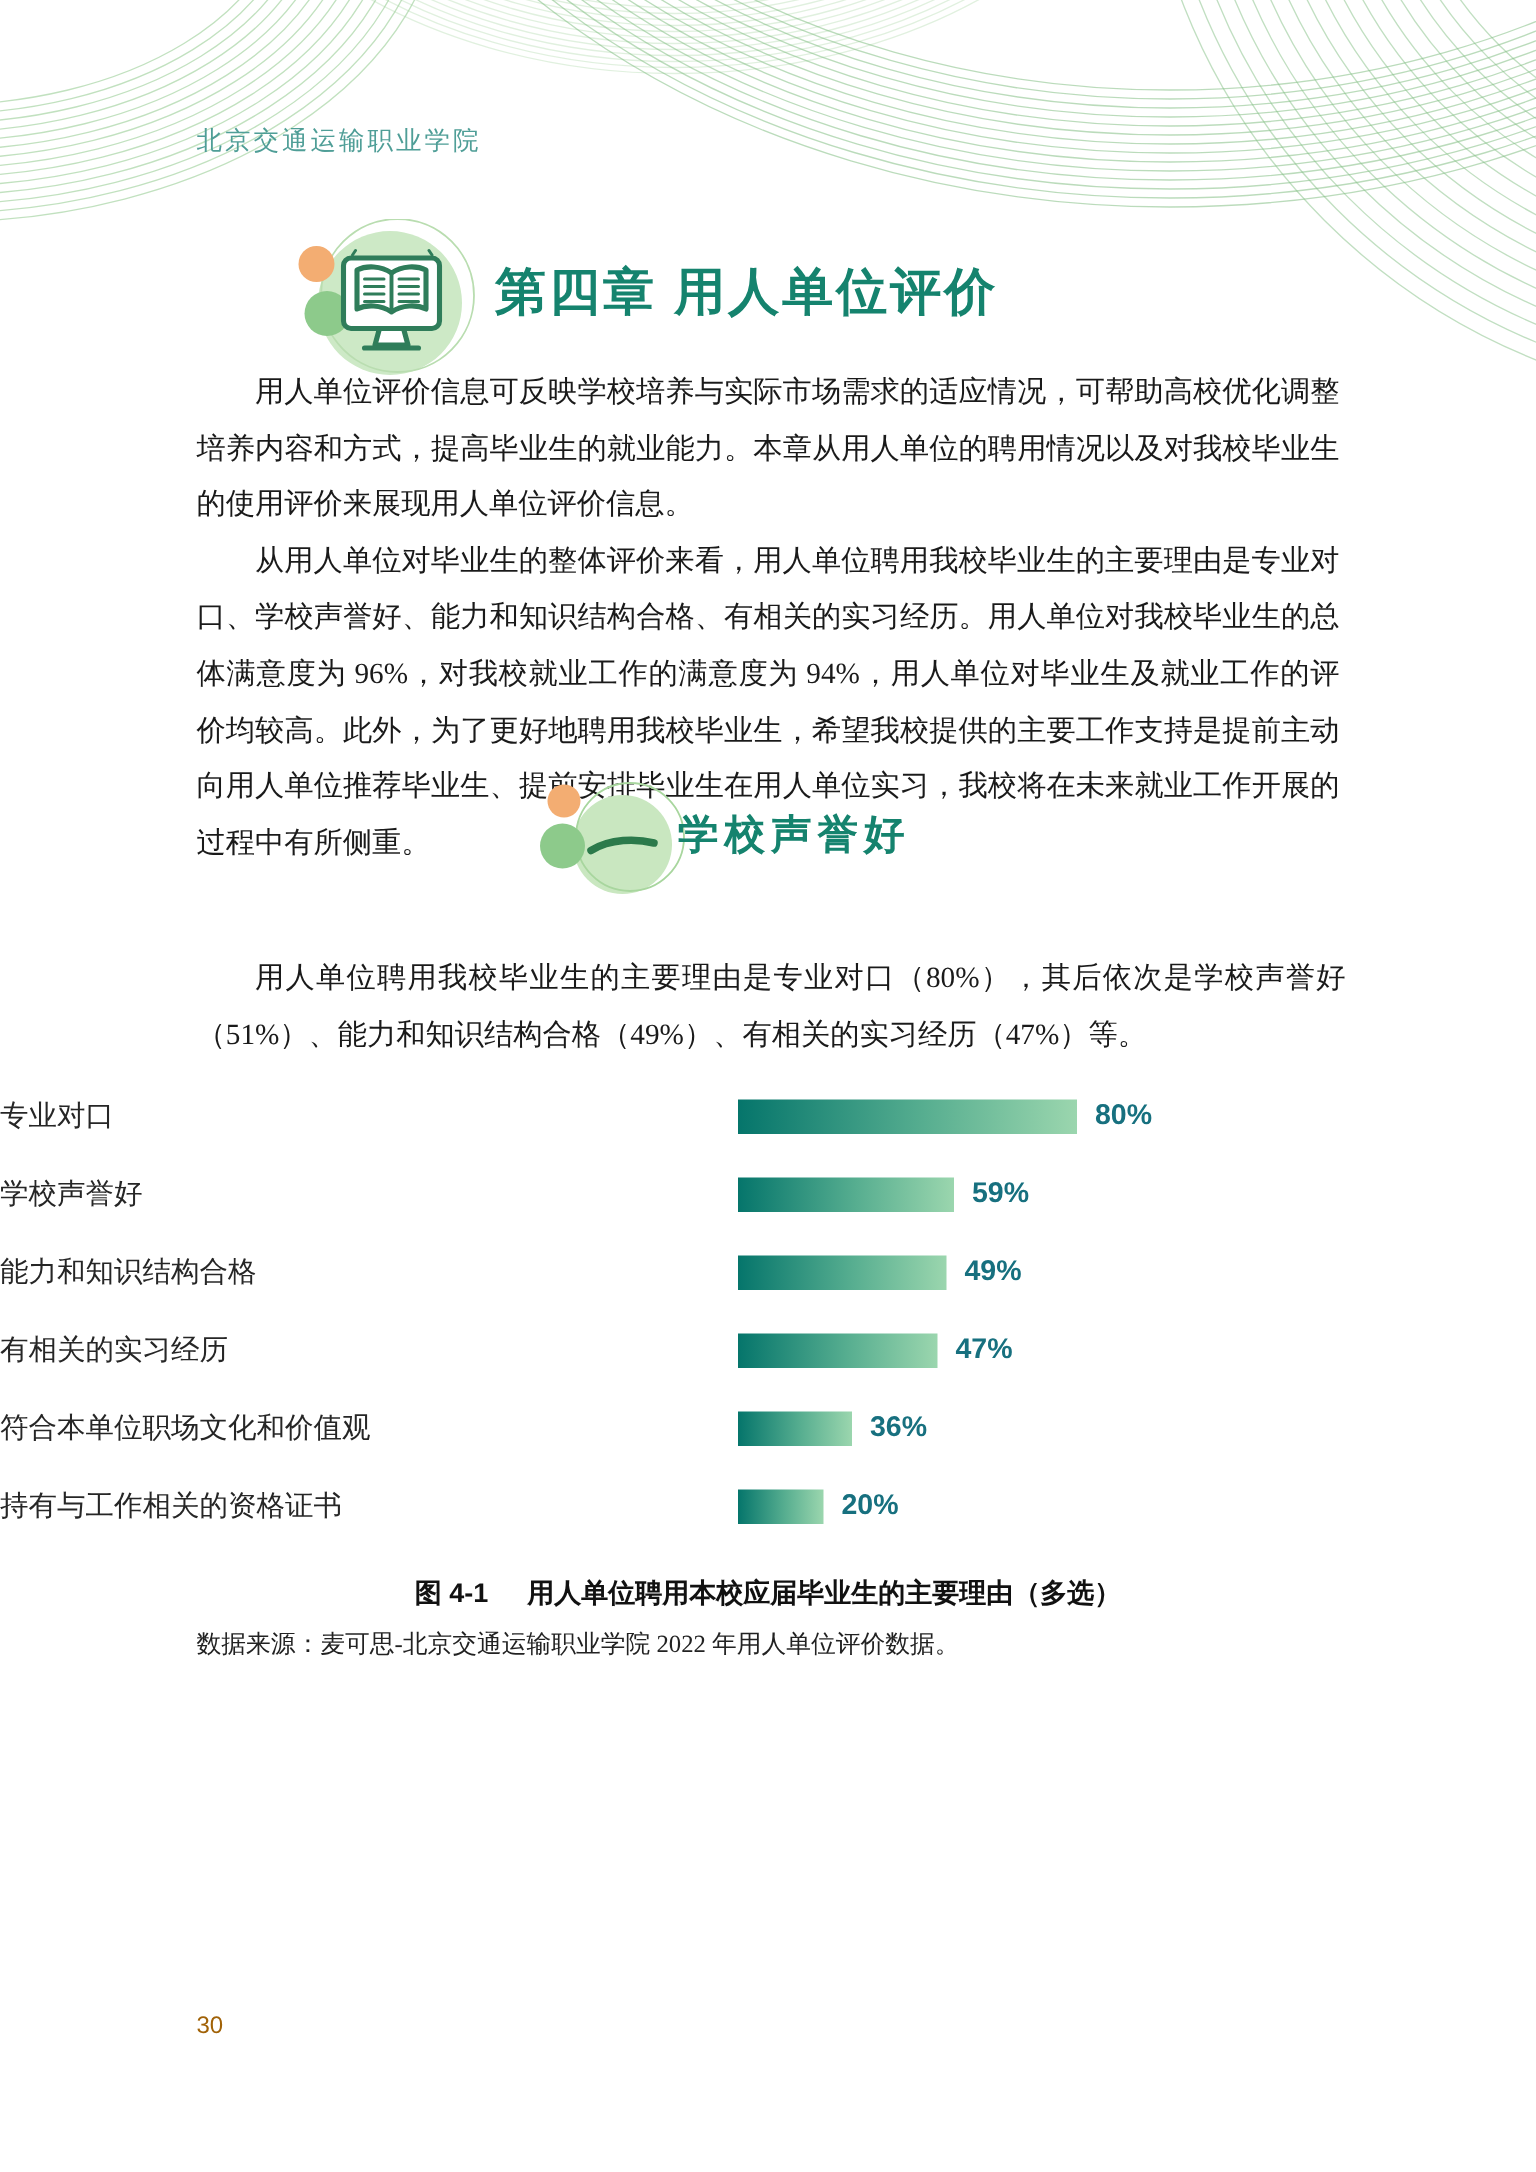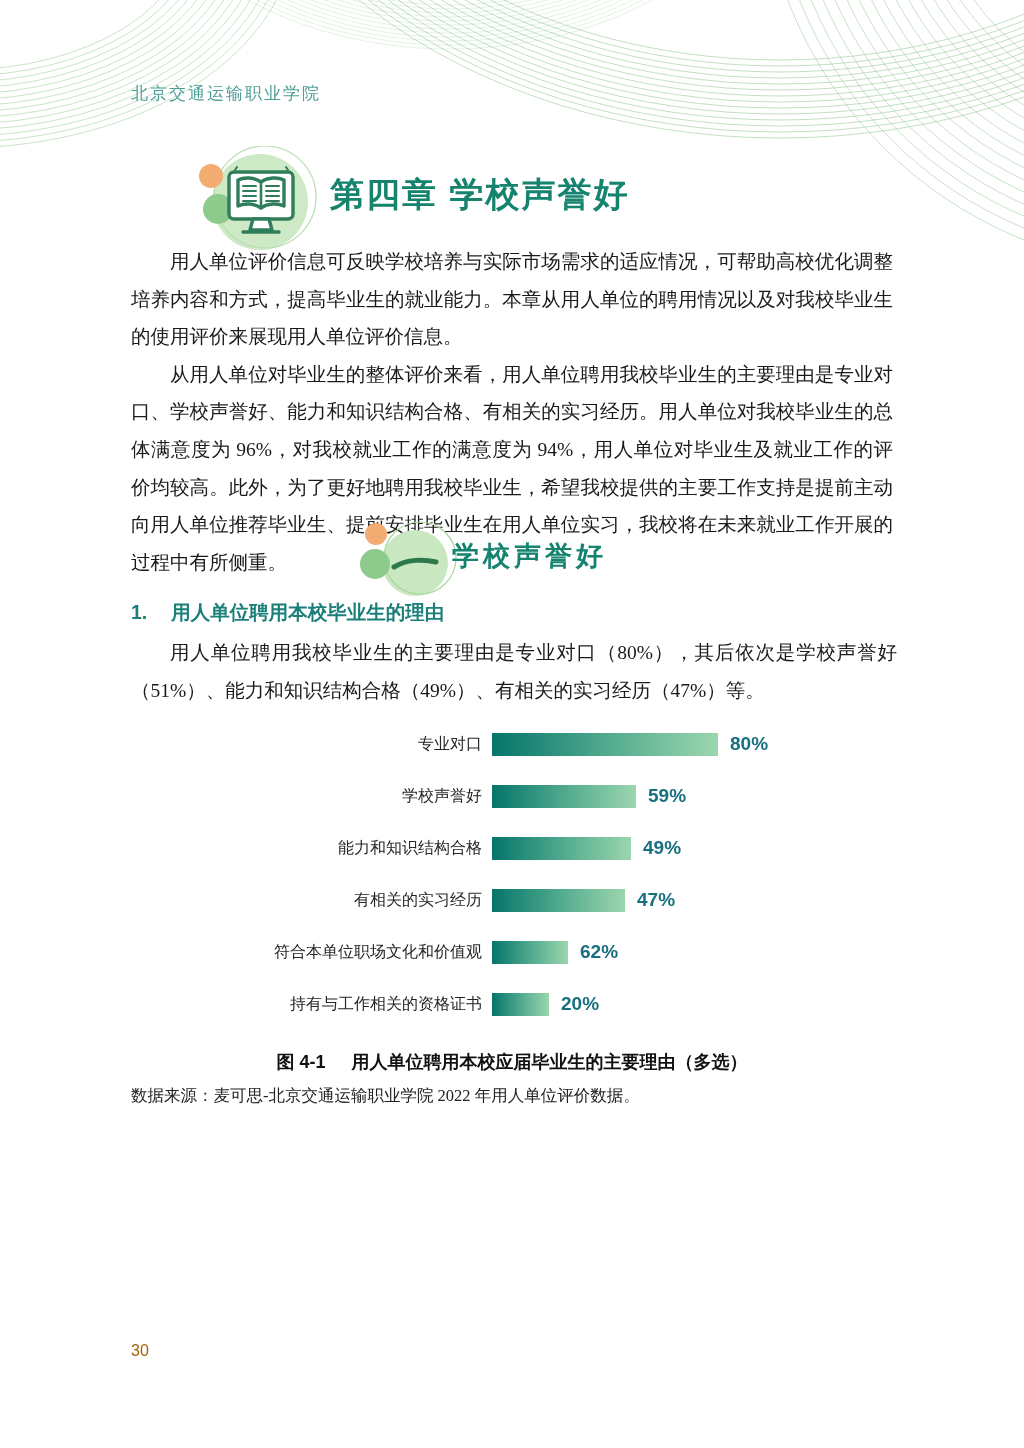--- a/index.html
+++ b/index.html
@@ -57,22 +57,22 @@
   .subsection-body{
     position:absolute;left:131px;top:634px;width:766px;
     font-size:19.5px;line-height:38px;text-align:justify;
     color:#1a1a1a;text-indent:2em;margin:0;
   }
 
   
   .chart{position:absolute;left:0;top:718px;width:1024px;}
   .chart-row{display:flex;align-items:center;height:52px;}
   .chart-label{
-    width:482px;text-align:right;
-    font-size:16px;color:#262626;
+    width:482px;text-align:left;
+    font-size:19px;color:#262626;
     font-family:"Liberation Serif", serif;
   }
   .chart-bar{
     margin-left:10px;height:23px;
     background:linear-gradient(90deg,#05756B 0%,#57AE90 55%,#9BD6AE 100%);
   }
   .chart-value{
     margin-left:12px;
     font-family:"Liberation Sans", sans-serif;
     font-size:19px;font-weight:bold;color:#17707F;
@@ -183,40 +183,37 @@
       <path d="M65 36 C58 31 48 31 42 34 L42 60 C48 57 58 57 65 62 C72 57 82 57 88 60 L88 34 C82 31 72 31 65 36 Z"></path>
       <path d="M65 36 V62" fill="none" stroke-width="2.6"></path>
     </g>
     <g stroke="#2F7D5A" stroke-width="2" stroke-linecap="round">
       <path d="M47 40 H60 M47 45 H60 M47 50 H60 M47 55 H60"></path>
       <path d="M70 40 H83 M70 45 H83 M70 50 H83 M70 55 H83"></path>
       <path d="M39 24 l2 -3 M92 24 l-2 -3"></path>
     </g>
   </svg>
 
-  <div class="chapter-title">第四章 学校声誉好</div>
+  <div class="chapter-title">第四章 用人单位评价</div>
 
   <div class="intro">
     <p>用人单位评价信息可反映学校培养与实际市场需求的适应情况，可帮助高校优化调整培养内容和方式，提高毕业生的就业能力。本章从用人单位的聘用情况以及对我校毕业生的使用评价来展现用人单位评价信息。</p>
     <p>从用人单位对毕业生的整体评价来看，用人单位聘用我校毕业生的主要理由是专业对口、学校声誉好、能力和知识结构合格、有相关的实习经历。用人单位对我校毕业生的总体满意度为 96%，对我校就业工作的满意度为 94%，用人单位对毕业生及就业工作的评价均较高。此外，为了更好地聘用我校毕业生，希望我校提供的主要工作支持是提前主动向用人单位推荐毕业生、提前安排毕业生在用人单位实习，我校将在未来就业工作开展的过程中有所侧重。</p>
   </div>
 
   <svg class="section-icon" width="125" height="92" viewBox="0 0 125 92">
     <circle cx="63" cy="50" r="33" fill="#C9E7C0"></circle>
     <circle cx="68" cy="45" r="36" fill="none" stroke="#A8D69E" stroke-width="1.2"></circle>
     <circle cx="24" cy="21" r="11" fill="#F3AD72"></circle>
     <circle cx="23" cy="51" r="15" fill="#8DCA8B"></circle>
     <path d="M42 54 C55 46 72 46 84 49" fill="none" stroke="#2C7A4B" stroke-width="5" stroke-linecap="round"></path>
   </svg>
 
   <div class="section-title">学校声誉好</div>
 
-  <div class="subsection-heading">
-    <span class="num">1.</span><span>用人单位聘用本校毕业生的理由</span>
-  </div>
 
   <p class="subsection-body">用人单位聘用我校毕业生的主要理由是专业对口（80%），其后依次是学校声誉好（51%）、能力和知识结构合格（49%）、有相关的实习经历（47%）等。</p>
 
   <div class="chart">
       <div class="chart-row">
       <div class="chart-label">专业对口</div>
       <div class="chart-bar" style="width: 226px;"></div>
       <div class="chart-value">80%</div>
     </div>
       <div class="chart-row">
@@ -230,21 +227,21 @@
       <div class="chart-value">49%</div>
     </div>
       <div class="chart-row">
       <div class="chart-label">有相关的实习经历</div>
       <div class="chart-bar" style="width: 133px;"></div>
       <div class="chart-value">47%</div>
     </div>
       <div class="chart-row">
       <div class="chart-label">符合本单位职场文化和价值观</div>
       <div class="chart-bar" style="width: 76px;"></div>
-      <div class="chart-value">62%</div>
+      <div class="chart-value">36%</div>
     </div>
       <div class="chart-row">
       <div class="chart-label">持有与工作相关的资格证书</div>
       <div class="chart-bar" style="width: 57px;"></div>
       <div class="chart-value">20%</div>
     </div>
     </div>
 
   <div class="figure-caption">
     <span class="cap-label">图 4-1</span><span>用人单位聘用本校应届毕业生的主要理由（多选）</span>

